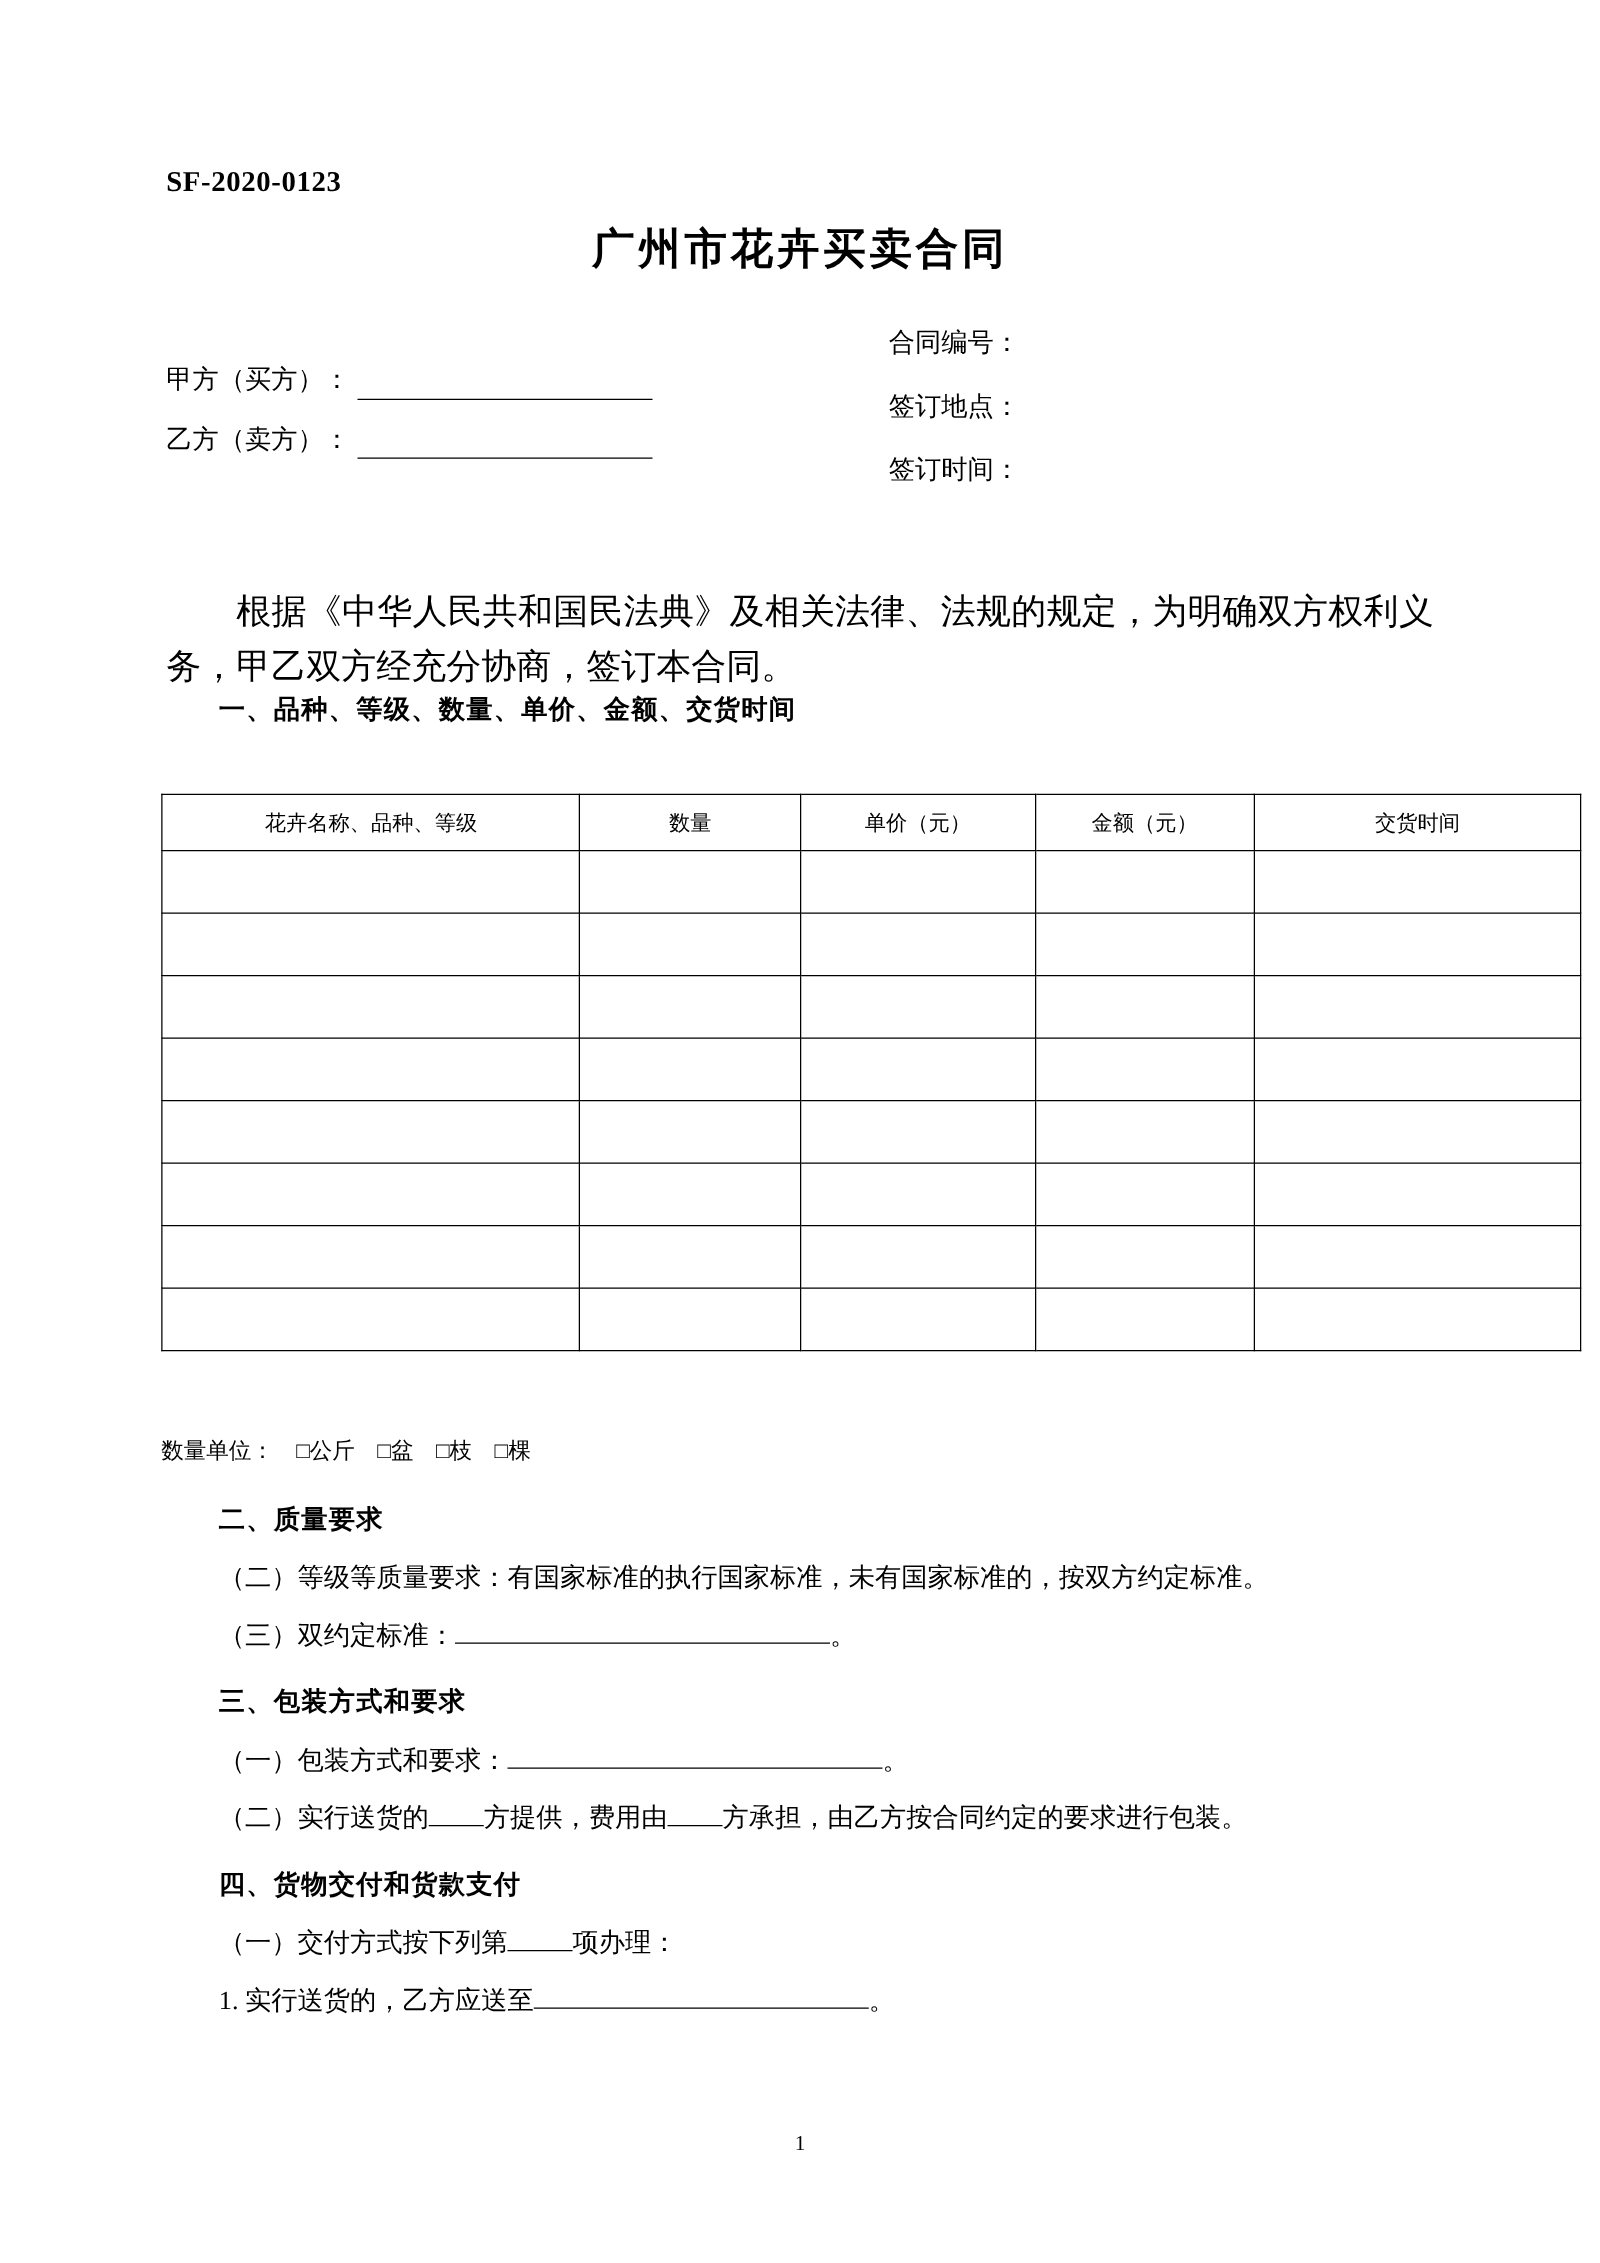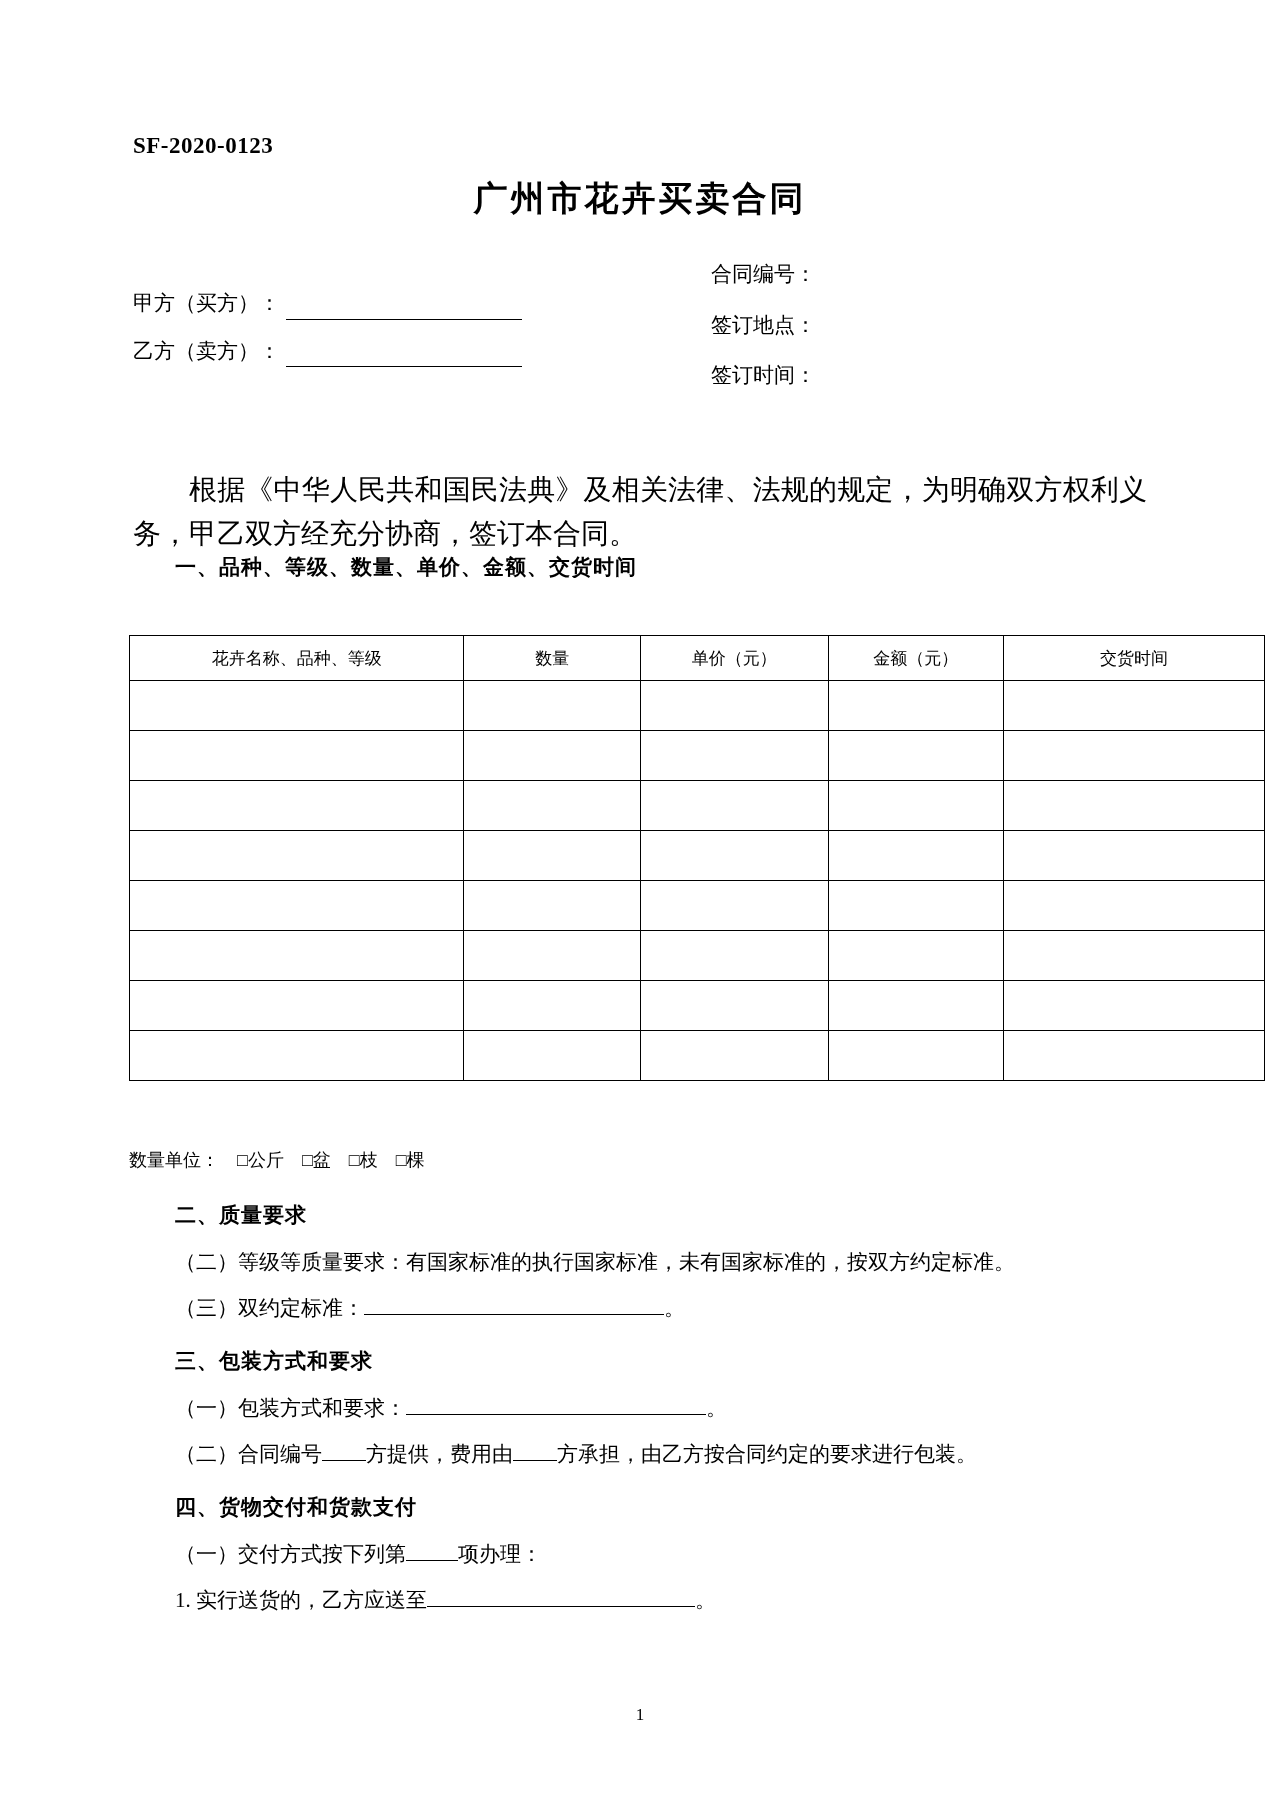--- a/index.html
+++ b/index.html
@@ -300,21 +300,21 @@
       <span>（三）双约定标准：</span><span class="u-xlong"></span><span>。</span>
     </div>
 
     <div class="section-heading">三、包装方式和要求</div>
 
     <div class="clause">
       <span>（一）包装方式和要求：</span><span class="u-xlong"></span><span>。</span>
     </div>
 
     <div class="clause">
-      <span>（二）合同编号</span><span class="u-tiny"></span><span>方提供，费用由</span><span class="u-tiny"></span><span>方承担，由乙方按合同约定的要求进行包装。</span>
+      <span>（二）实行送货的</span><span class="u-tiny"></span><span>方提供，费用由</span><span class="u-tiny"></span><span>方承担，由乙方按合同约定的要求进行包装。</span>
     </div>
 
     <div class="section-heading">四、货物交付和货款支付</div>
 
     <div class="clause">
       <span>（一）交付方式按下列第</span><span class="u-short"></span><span>项办理：</span>
     </div>
 
     <div class="clause">
       <span>1. 实行送货的，乙方应送至</span><span class="u-long"></span><span>。</span>

